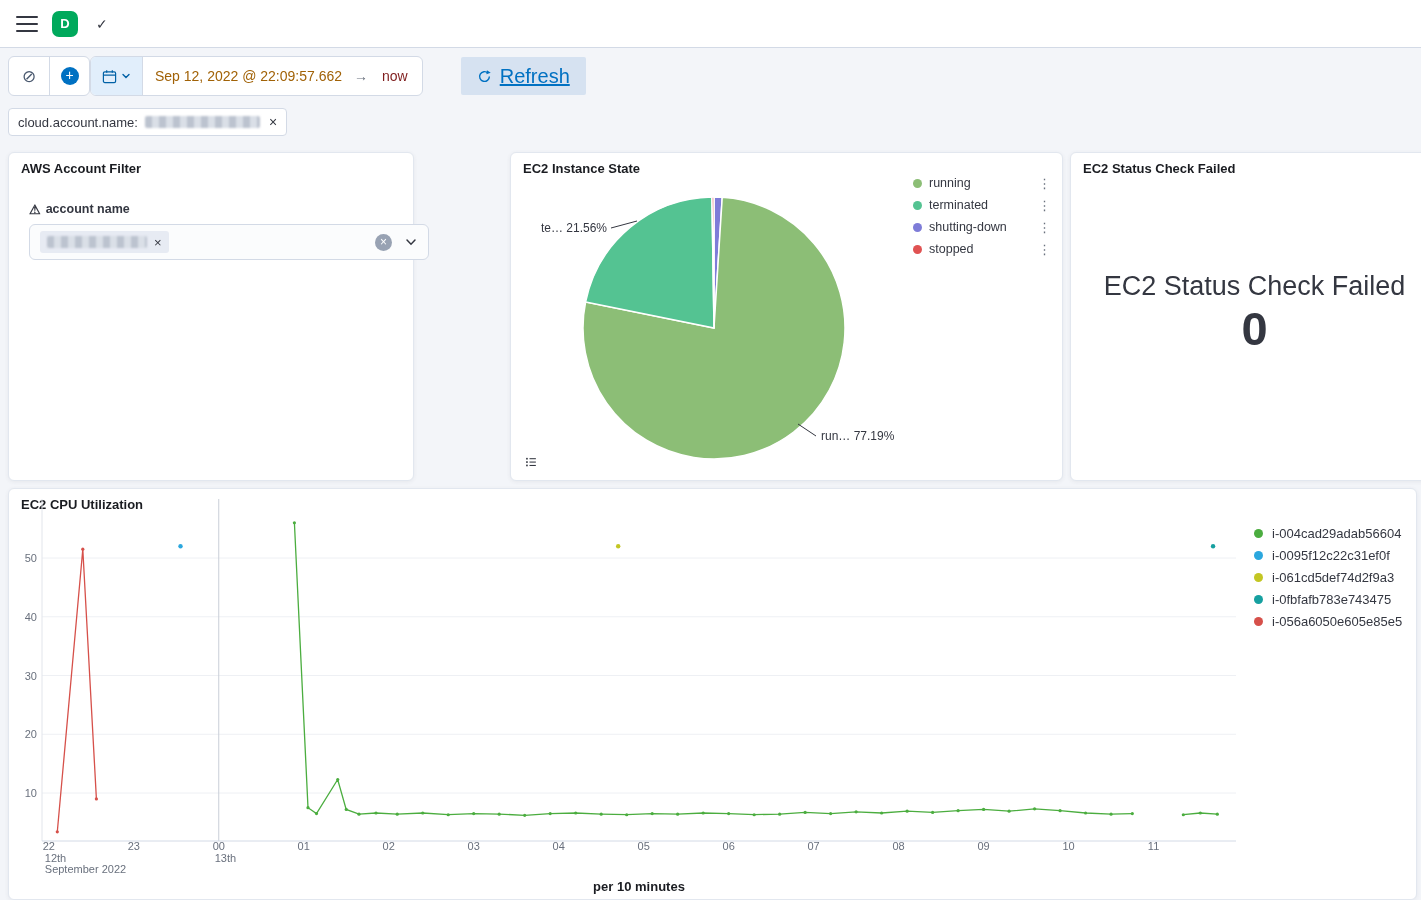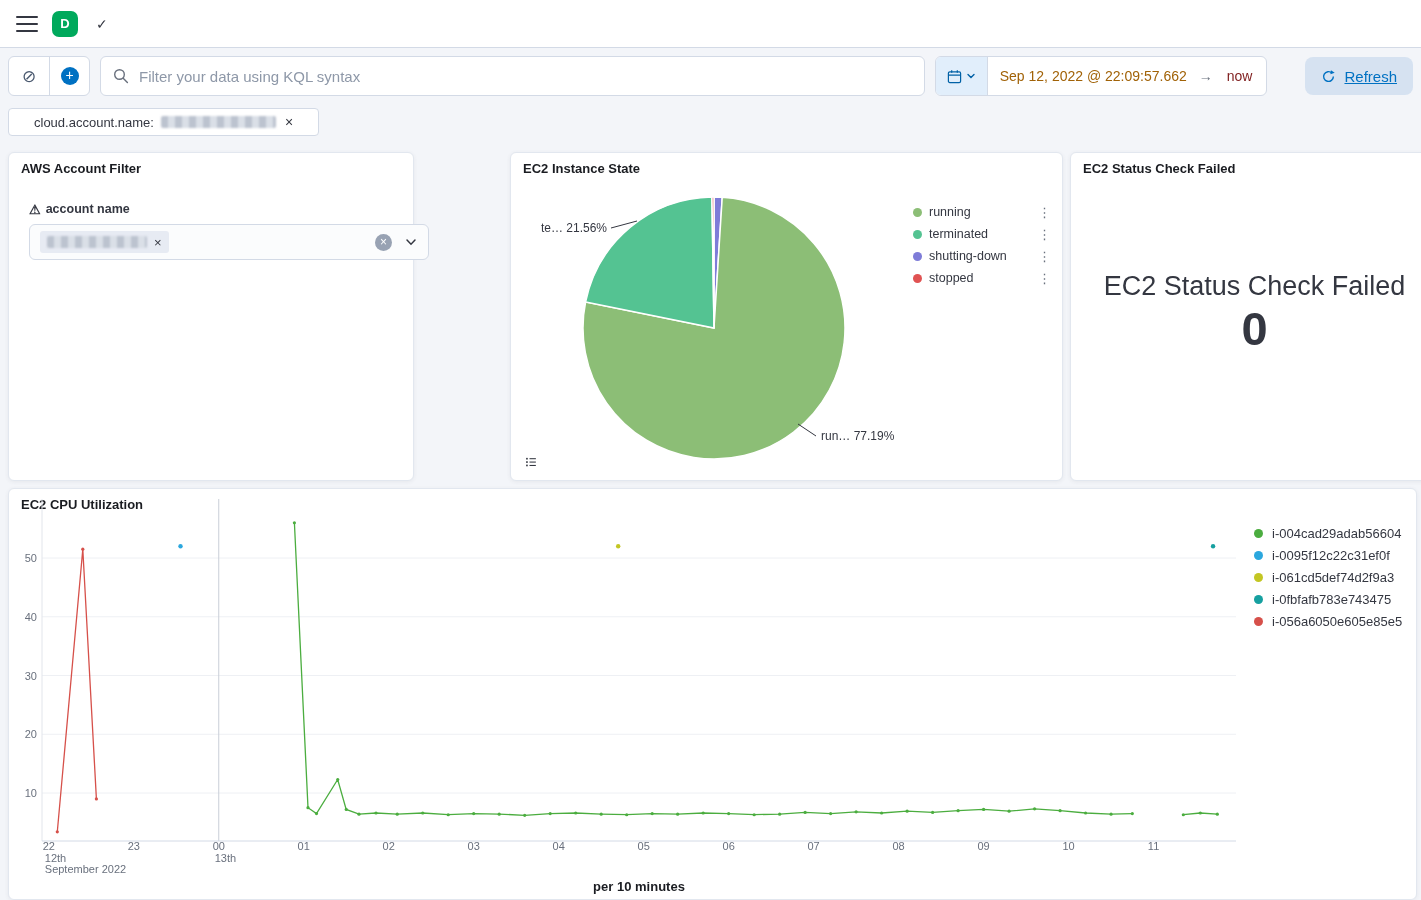--- a/index.html
+++ b/index.html
@@ -72,31 +72,31 @@
     display:flex; align-items:center; overflow:hidden;
   }
   .cal-btn {
     height:100%; width:52px; border:none; border-right:1px solid #d3dae6; background:#e1eefb;
     display:flex; align-items:center; justify-content:center; gap:4px; cursor:pointer;
   }
   .date-text { padding:0 12px; font-size:14px; color:#a16207; white-space:nowrap; cursor:pointer; }
   .date-arrow { color:#69707d; font-size:14px; }
   .date-now { padding:0 14px; font-size:14px; color:#7f1d1d; cursor:pointer; }
   .refresh-btn {
-    margin-left:38px; height:38px; padding:12px 16px; border:none; border-radius:8px;
+    margin-left:38px; height:38px; padding:12px 16px; border:none; border-radius:2px;
     background:var(--refresh-bg,#d6e2f1); color:var(--primary,#0071c2);
-    display:flex; align-items:center; gap:8px; font-size:15px; font-weight:500; font-family:inherit; cursor:pointer;
+    display:flex; align-items:center; gap:8px; font-size:20px; font-weight:500; font-family:inherit; cursor:pointer;
   }
   .refresh-btn span { text-decoration:underline; }
 
   
   .filterrow { position:absolute; top:104px; left:8px; height:36px; display:flex; align-items:center; }
   .pill {
     display:flex; align-items:center; gap:7px; background:#fff; border:1px solid #d3dae6;
-    border-radius:4px; height:28px; padding:0 25px; font-size:13px; color:#343741; cursor:pointer;
+    border-radius:4px; height:28px; padding:0 9px; font-size:13px; color:#343741; cursor:pointer;
   }
   .pill-x { color:#343741; font-size:14px; margin-left:2px; cursor:pointer; }
   .redact { display:inline-block; height:12px; border-radius:2px;
     background:repeating-linear-gradient(90deg,#bcc3cf 0 7px,#dadfe7 7px 14px); filter:blur(1.2px); }
   .redact.w115 { width:115px; }
   .redact.w100 { width:100px; }
 
   
   .panel {
     position:absolute; background:#fff; border:1px solid #e2e7ef; border-radius:6px;
@@ -114,21 +114,21 @@
   .combo-tag { display:flex; align-items:center; gap:7px; background:#e7ebf3; border-radius:3px; height:22px; padding:0 7px; }
   .combo-tag .tag-x { font-size:13px; color:#343741; cursor:pointer; }
   .combo-clear {
     margin-left:auto; width:17px; height:17px; border-radius:50%; background:#98a2b3; color:#fff;
     font-size:12px; line-height:16px; text-align:center; cursor:pointer;
   }
   .combo-caret { margin-left:12px; display:flex; }
 
   .panel-pie { left:510px; top:152px; width:553px; height:329px; }
   #pie-svg { position:absolute; left:0; top:0; }
-  .pie-legend { position:absolute; top:48px; right:9px; width:140px; }
+  .pie-legend { position:absolute; top:19px; right:9px; width:140px; }
   .legend-row { display:flex; align-items:center; height:22px; gap:7px; cursor:pointer; }
   .legend-dot { width:9px; height:9px; border-radius:50%; flex:none; }
   .legend-lbl { font-size:12.5px; color:#343741; flex:1; white-space:nowrap; overflow:hidden; }
   .legend-menu { color:#69707d; font-size:13px; cursor:pointer; padding:0 2px; }
   .list-btn {
     position:absolute; left:8px; bottom:6px; width:24px; height:24px; border:none; background:transparent;
     border-radius:4px; display:flex; align-items:center; justify-content:center; cursor:pointer;
   }
 
   .panel-metric { left:1070px; top:152px; width:369px; height:329px; }
@@ -158,27 +158,20 @@
   </header>
 
   <div class="querybar">
     <div class="btn-group">
       <button>
           <span class="slash-icon">⊘</span>
         </button>
       <button>
           <span class="plus-circle">+</span>
         </button>
-    </div>
-    <div class="search-box">
-      <svg width="16" height="16" viewBox="0 0 16 16">
-        <circle cx="6.5" cy="6.5" r="4.8" fill="none" stroke="#69707d" stroke-width="1.4"></circle>
-        <line x1="10.2" y1="10.2" x2="14.4" y2="14.4" stroke="#69707d" stroke-width="1.4" stroke-linecap="round"></line>
-      </svg>
-      <input placeholder="Filter your data using KQL syntax" style="">
     </div>
     <div class="date-group">
       <button class="cal-btn">
         <svg width="15" height="15" viewBox="0 0 16 16">
           <rect x="1.5" y="3" width="13" height="11.5" rx="1.5" fill="none" stroke="#0061a6" stroke-width="1.3"></rect>
           <line x1="1.5" y1="6.5" x2="14.5" y2="6.5" stroke="#0061a6" stroke-width="1.3"></line>
           <line x1="5" y1="1.2" x2="5" y2="4" stroke="#0061a6" stroke-width="1.3"></line>
           <line x1="11" y1="1.2" x2="11" y2="4" stroke="#0061a6" stroke-width="1.3"></line>
         </svg>
         <svg width="10" height="10" viewBox="0 0 10 10">

